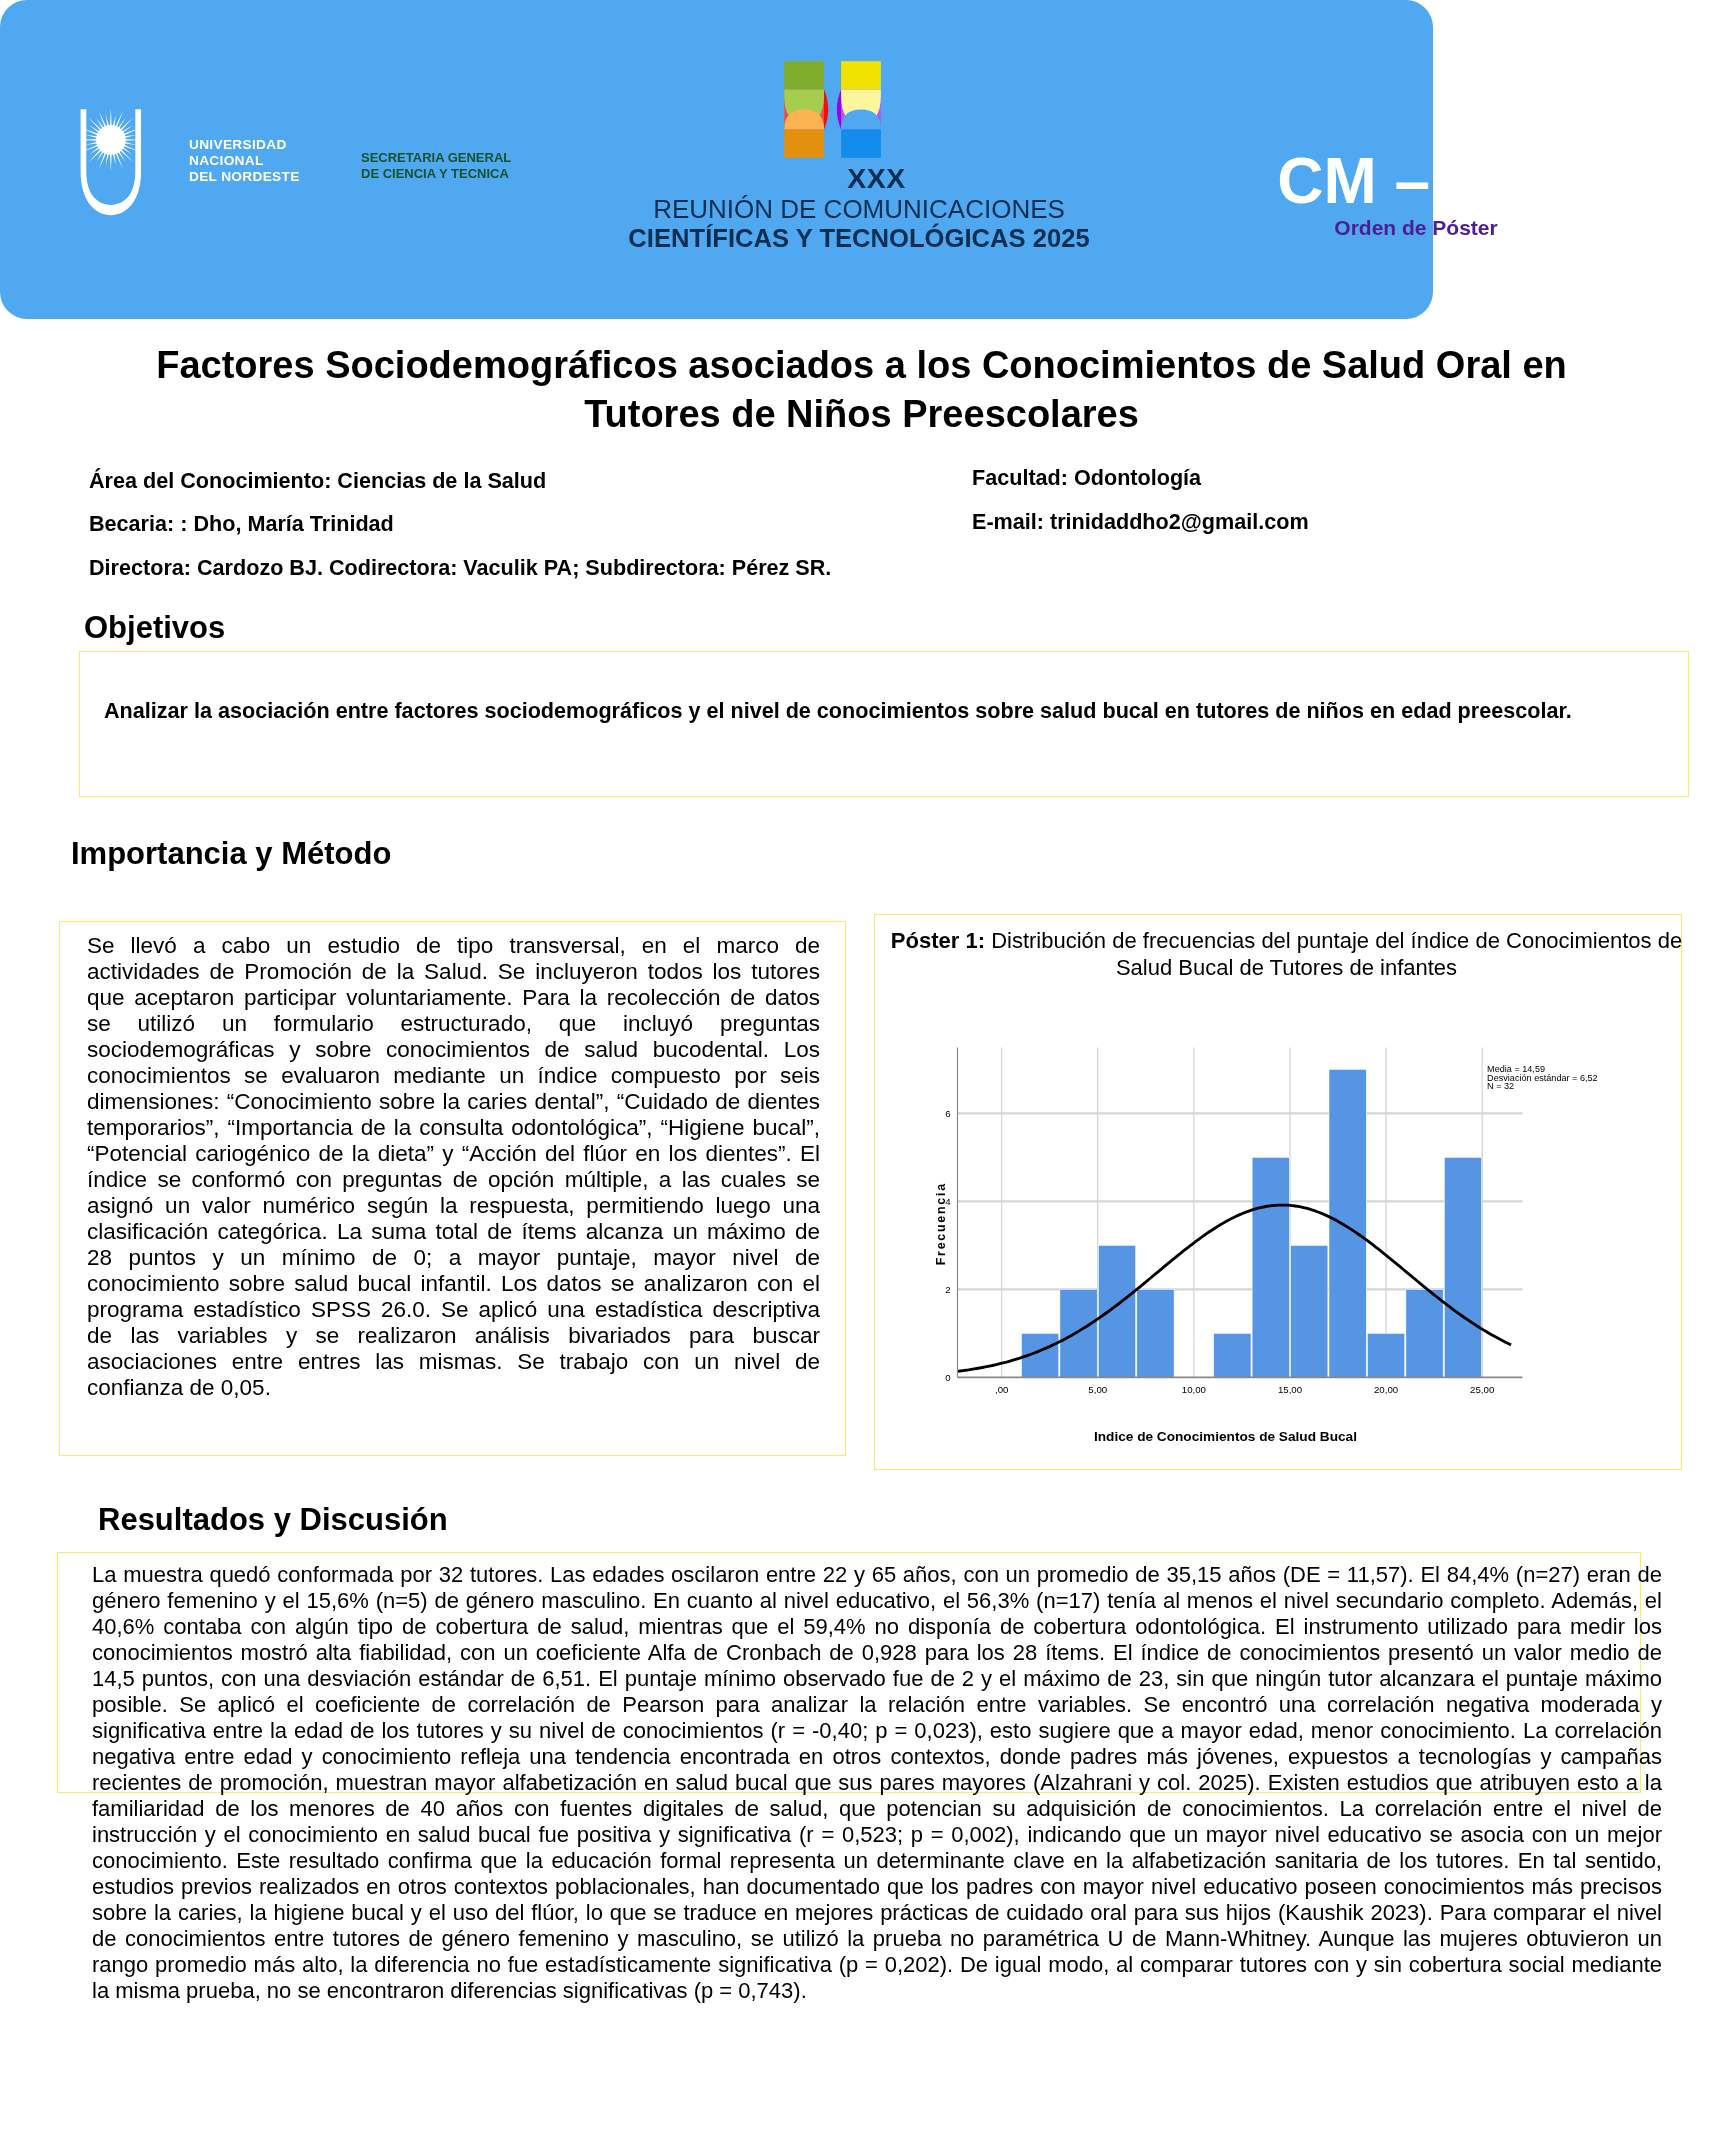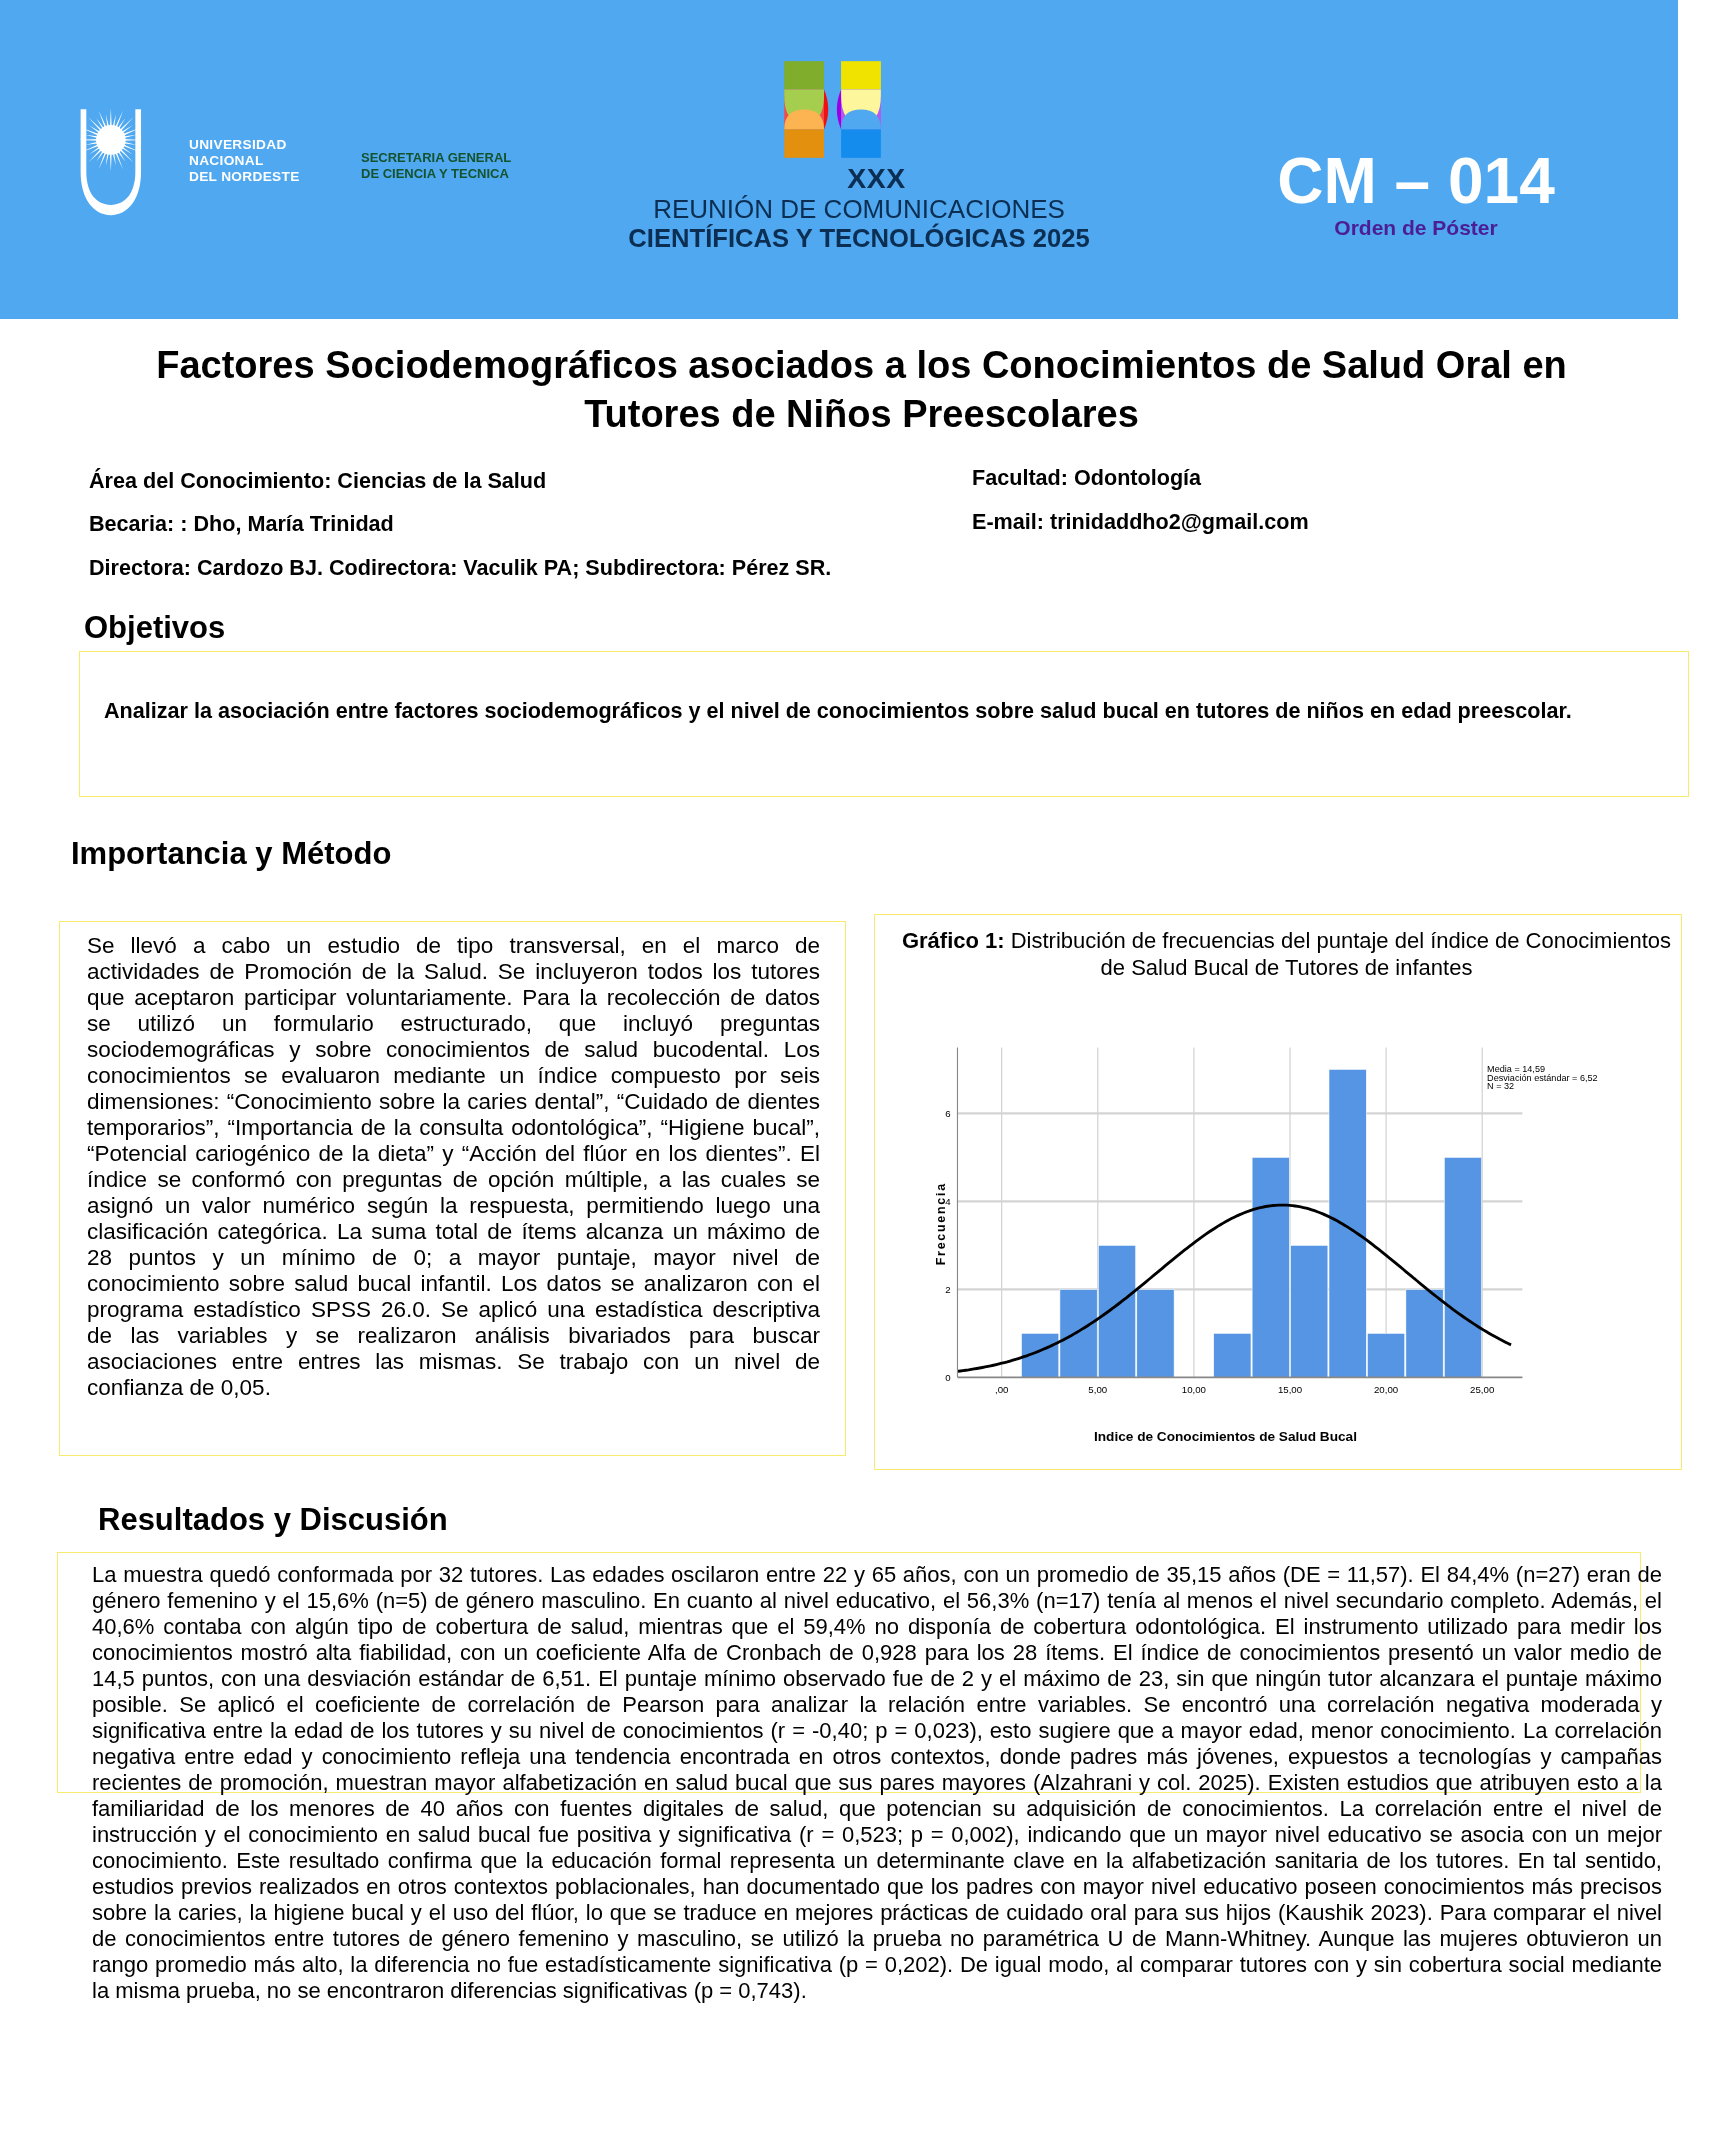--- a/index.html
+++ b/index.html
@@ -1,22 +1,23 @@
 <!DOCTYPE html>
 <html style="font-size:9px"><head>
 <meta charset="utf-8">
 <style>
   html, body { margin: 0; padding: 0; }
   body {
     width: 1721px; height: 2151px; position: relative; overflow: hidden;
     background: #ffffff; font-family: "Liberation Sans", sans-serif; color: #000;
   }
   .header {
-    position: absolute; left: 0; top: 0; width: 1678px; height: 319px;
+    position: absolute; left: 0; top: 0; width: 1433px; height: 319px;
     background: #4FA8F0;
+    border-radius: 27px;
   }
   .unne-logo { position: absolute; left: 80px; top: 108px; width: 97px; height: 114px; }
   .unne-text {
     position: absolute; left: 189px; top: 137px; color: #fff; font-weight: bold;
     font-size: 13.7px; line-height: 16px; letter-spacing: 0.3px;
   }
   .secyt-text {
     position: absolute; left: 361px; top: 150px; color: #14532d; font-weight: bold;
     font-size: 13px; line-height: 16px; text-align: left;
   }
@@ -156,21 +157,21 @@
 <div class="section-h" style="left:84px; top:610px;">Objetivos</div>
 <div class="box" style="left:79px; top:651px; width:1610px; height:146px;"></div>
 <div class="obj-text">Analizar la asociación entre factores sociodemográficos y el nivel de conocimientos sobre salud bucal en tutores de niños en edad preescolar.</div>
 
 <div class="section-h" style="left:71px; top:836px;">Importancia y Método</div>
 <div class="box" style="left:59px; top:921px; width:787px; height:535px;"></div>
 <div class="method-text">Se llevó a cabo un estudio de tipo transversal, en el marco de actividades de Promoción de la Salud. Se incluyeron todos los tutores que aceptaron participar voluntariamente. Para la recolección de datos se utilizó un formulario estructurado, que incluyó preguntas sociodemográficas y sobre conocimientos de salud bucodental. Los conocimientos se evaluaron mediante un índice compuesto por seis dimensiones: “Conocimiento sobre la caries dental”, “Cuidado de dientes temporarios”, “Importancia de la consulta odontológica”, “Higiene bucal”, “Potencial cariogénico de la dieta” y “Acción del flúor en los dientes”. El índice se conformó con preguntas de opción múltiple, a las cuales se asignó un valor numérico según la respuesta, permitiendo luego una clasificación categórica. La suma total de ítems alcanza un máximo de 28 puntos y un mínimo de 0; a mayor puntaje, mayor nivel de conocimiento sobre salud bucal infantil. Los datos se analizaron con el programa estadístico SPSS 26.0. Se aplicó una estadística descriptiva de las variables y se realizaron análisis bivariados para buscar asociaciones entre entres las mismas. Se trabajo con un nivel de confianza de 0,05.</div>
 
 <div class="box" style="left:874px; top:914px; width:808px; height:556px;"></div>
 <div class="chart-title">
-  <b>Gráfico 1:</b>
+  <b>Póster 1:</b>
   <span>Distribución de frecuencias del puntaje del índice de Conocimientos de Salud Bucal de Tutores de infantes</span>
 </div>
 <svg id="histogram" style="position:absolute; left:922px; top:1036px;" width="740" height="421" viewBox="0 0 1300 740">
   <g id="grid-layer">
       <line x1="139.7048611111111" x2="139.7048611111111" y1="20" y2="600" stroke="#cfcfcf" stroke-width="2"></line>
       <line x1="308.6284722222222" x2="308.6284722222222" y1="20" y2="600" stroke="#cfcfcf" stroke-width="2"></line>
       <line x1="477.55208333333337" x2="477.55208333333337" y1="20" y2="600" stroke="#cfcfcf" stroke-width="2"></line>
       <line x1="646.4756944444445" x2="646.4756944444445" y1="20" y2="600" stroke="#cfcfcf" stroke-width="2"></line>
       <line x1="815.3993055555555" x2="815.3993055555555" y1="20" y2="600" stroke="#cfcfcf" stroke-width="2"></line>
       <line x1="984.3229166666666" x2="984.3229166666666" y1="20" y2="600" stroke="#cfcfcf" stroke-width="2"></line>

